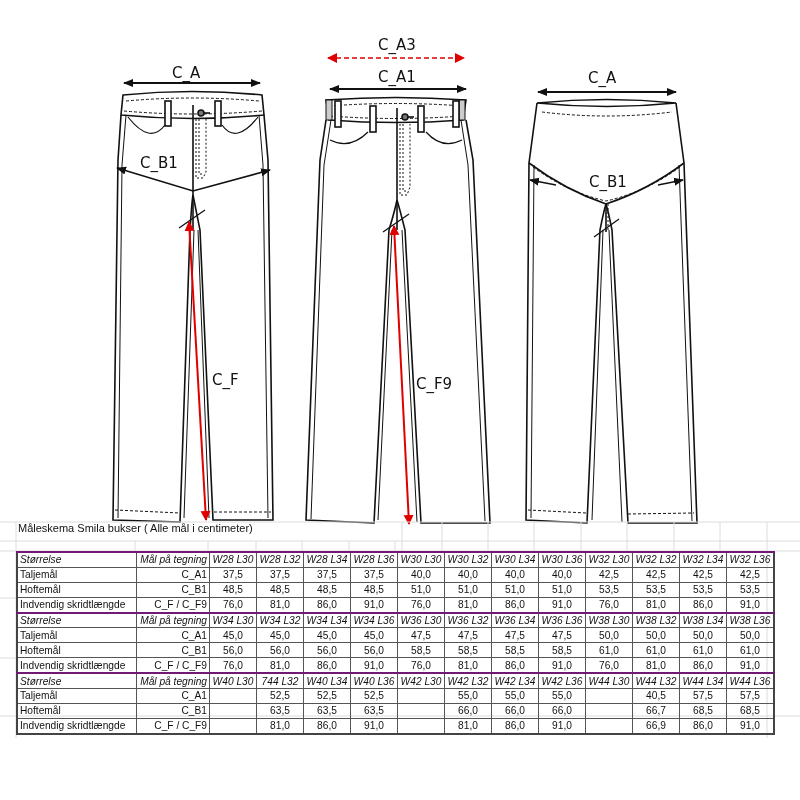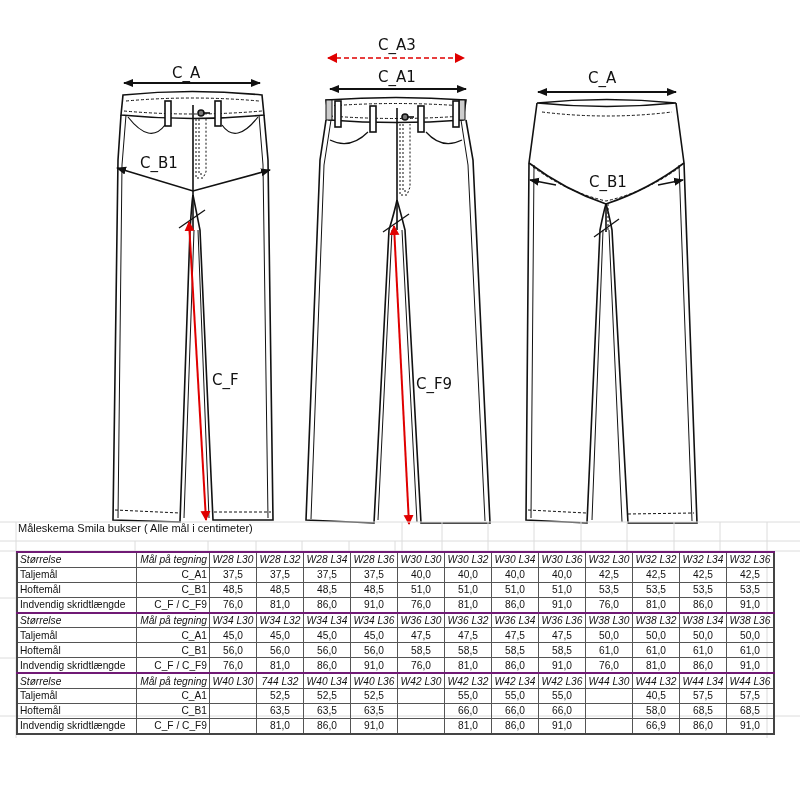--- a/index.html
+++ b/index.html
@@ -324,21 +324,21 @@
           <td class="code">C_B1</td>
           <td class="v"></td>
           <td class="v">63,5</td>
           <td class="v">63,5</td>
           <td class="v">63,5</td>
           <td class="v"></td>
           <td class="v">66,0</td>
           <td class="v">66,0</td>
           <td class="v">66,0</td>
           <td class="v"></td>
-          <td class="v">58,0</td>
+          <td class="v">66,7</td>
           <td class="v">68,5</td>
           <td class="v">68,5</td>
         </tr>
         <tr>
           <td class="lbl">Indvendig skridtlængde</td>
           <td class="code">C_F / C_F9</td>
           <td class="v"></td>
           <td class="v">81,0</td>
           <td class="v">86,0</td>
           <td class="v">91,0</td>

